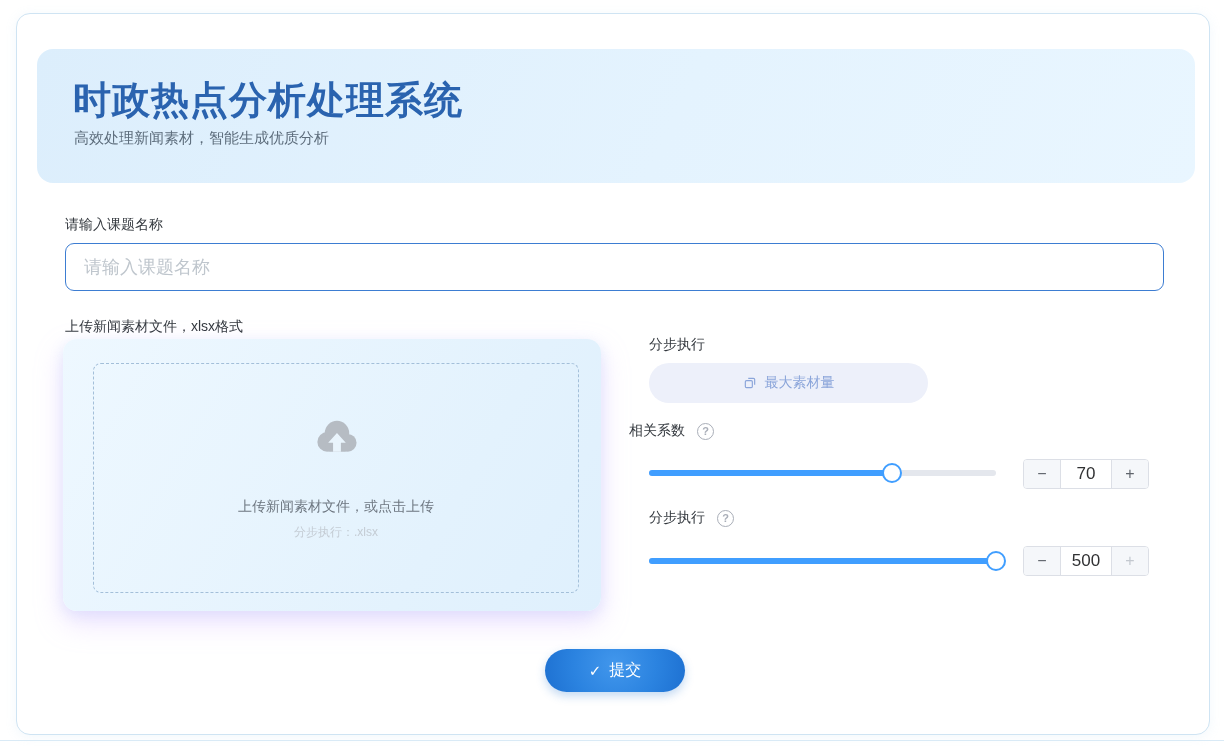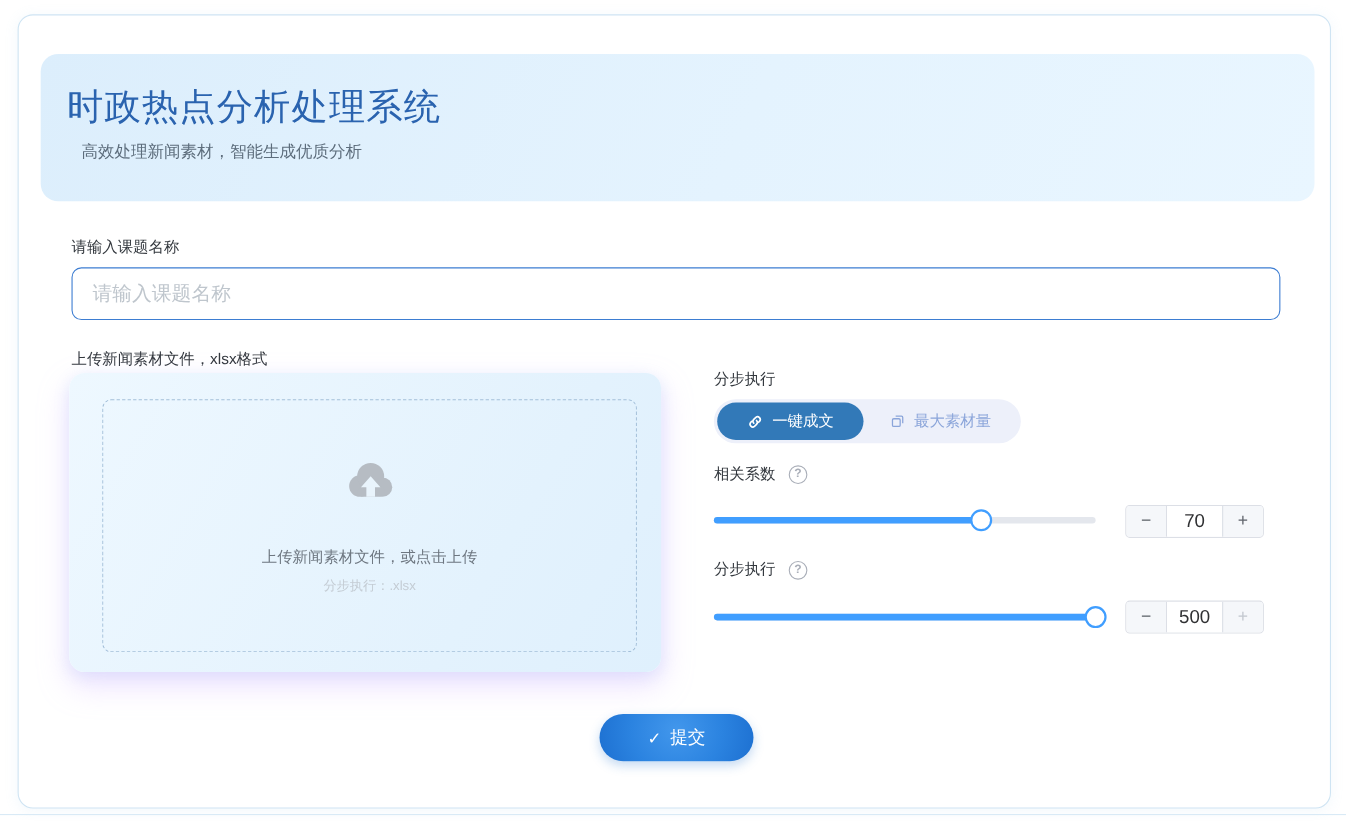--- a/index.html
+++ b/index.html
@@ -7,21 +7,21 @@
     font-family:"Liberation Sans","DejaVu Sans",sans-serif; overflow:hidden; }
   .page { position:relative; width:1224px; height:746px; background:#fff; }
 
   .card { position:absolute; left:16px; top:13px; width:1194px; height:722px;
     background:#fff; border:1px solid #cfe4f3; border-radius:14px;
     box-shadow:0 2px 12px rgba(150,195,230,.12); }
 
   .banner { position:absolute; left:20px; top:35px; width:1158px; height:134px;
     border-radius:16px;
     background:linear-gradient(115deg,#dceefc 0%,#e4f3fe 55%,#e9f6ff 100%); }
-  .banner h1 { position:absolute; left:24px; top:26px; font-size:33px; font-weight:400;
+  .banner h1 { position:absolute; left:36px; top:26px; font-size:38px; font-weight:700;
     color:#2a63af; letter-spacing:1px; }
   .banner .subtitle { position:absolute; left:37px; top:80px; font-size:15px; color:#5d6d7c;text-align:center; }
 
   .field-label { position:absolute; font-size:14px; color:#33383e; }
 
   .topic-input { position:absolute; left:48px; top:229px; width:1099px; height:48px;
     border:1px solid #3d7dd2; border-radius:9px; background:#fff; outline:none;
     font-size:18px; color:#333; padding:0 18px;
     font-family:"Liberation Sans","DejaVu Sans",sans-serif; }
   .topic-input::placeholder { color:#bfc6cd; }
@@ -114,41 +114,32 @@
           </svg>
         </div>
         <div class="drop-text">上传新闻素材文件，或点击上传</div>
         <div class="format-hint">分步执行：.xlsx</div>
       </div>
     </div>
 
     <div class="field-label" style="left:632px; top:322px;">分步执行</div>
 
     <div class="seg">
-      <div class="seg-option active">
-        <span class="seg-icon">
-          <svg width="15" height="15" viewBox="0 0 24 24" fill="none" stroke="#ffffff" stroke-width="2.4" stroke-linecap="round">
-            <path d="M10 14a4 4 0 0 1 0-5.6l3-3a4 4 0 0 1 5.6 5.6l-1.6 1.6"></path>
-            <path d="M14 10a4 4 0 0 1 0 5.6l-3 3a4 4 0 0 1-5.6-5.6l1.6-1.6"></path>
-          </svg>
-        </span>
-        <span>一键成文</span>
-      </div>
       <div class="seg-option inactive">
         <span class="seg-icon">
           <svg width="14" height="14" viewBox="0 0 24 24" fill="none" stroke="#8ba5da" stroke-width="2" stroke-linejoin="round">
             <rect x="4" y="8" width="12" height="12" rx="2"></rect>
             <path d="M9 4h9a2 2 0 0 1 2 2v9"></path>
           </svg>
         </span>
         <span>最大素材量</span>
       </div>
     </div>
 
-    <div class="label-row" style="left:632px; top:408px;justify-content:space-between;">
+    <div class="label-row" style="left:612px; top:408px;justify-content:space-between;">
       <span class="right-col-label">相关系数</span>
       <span class="help-icon">?</span>
     </div>
 
     <div class="slider" style="left:632px; top:456px;">
       <div class="slider-fill" style="width: 70%;"></div>
       <div class="slider-thumb" style="left: 70%;"></div>
     </div>
 
     <div class="stepper" style="left:1006px; top:445px;">

